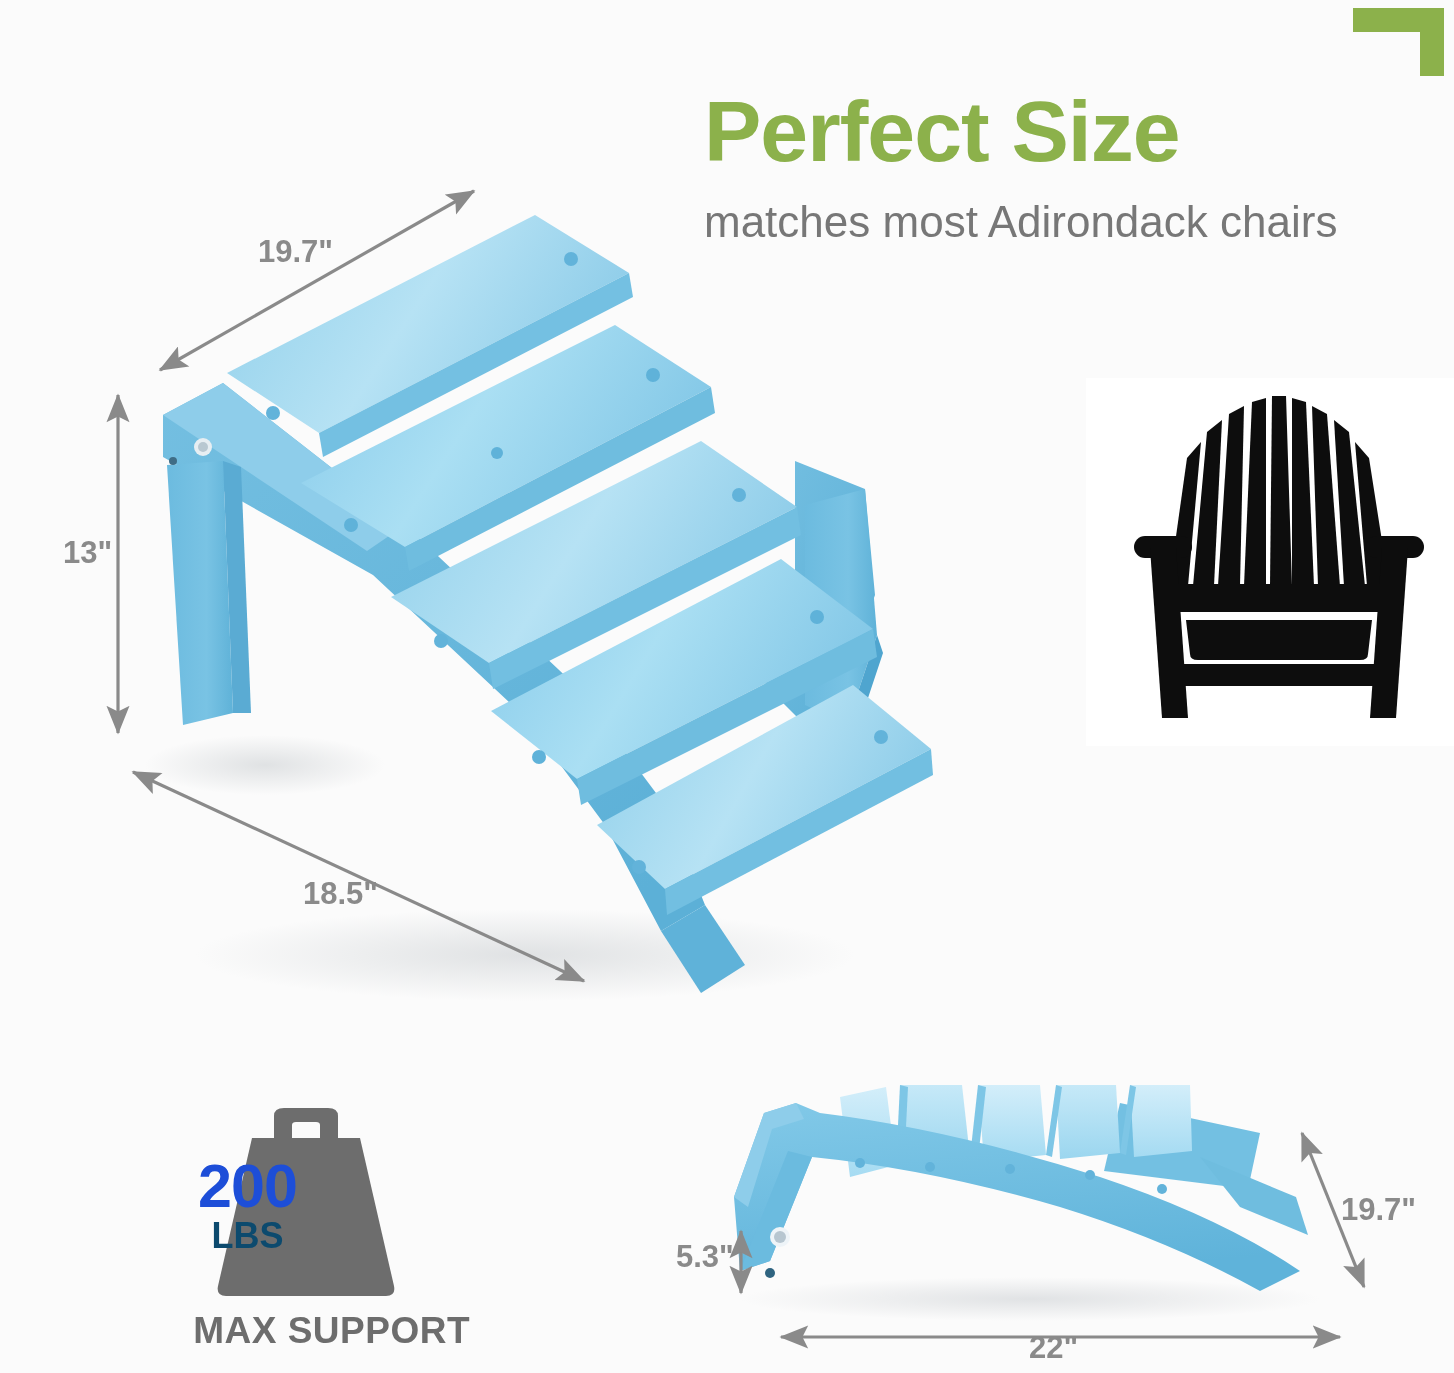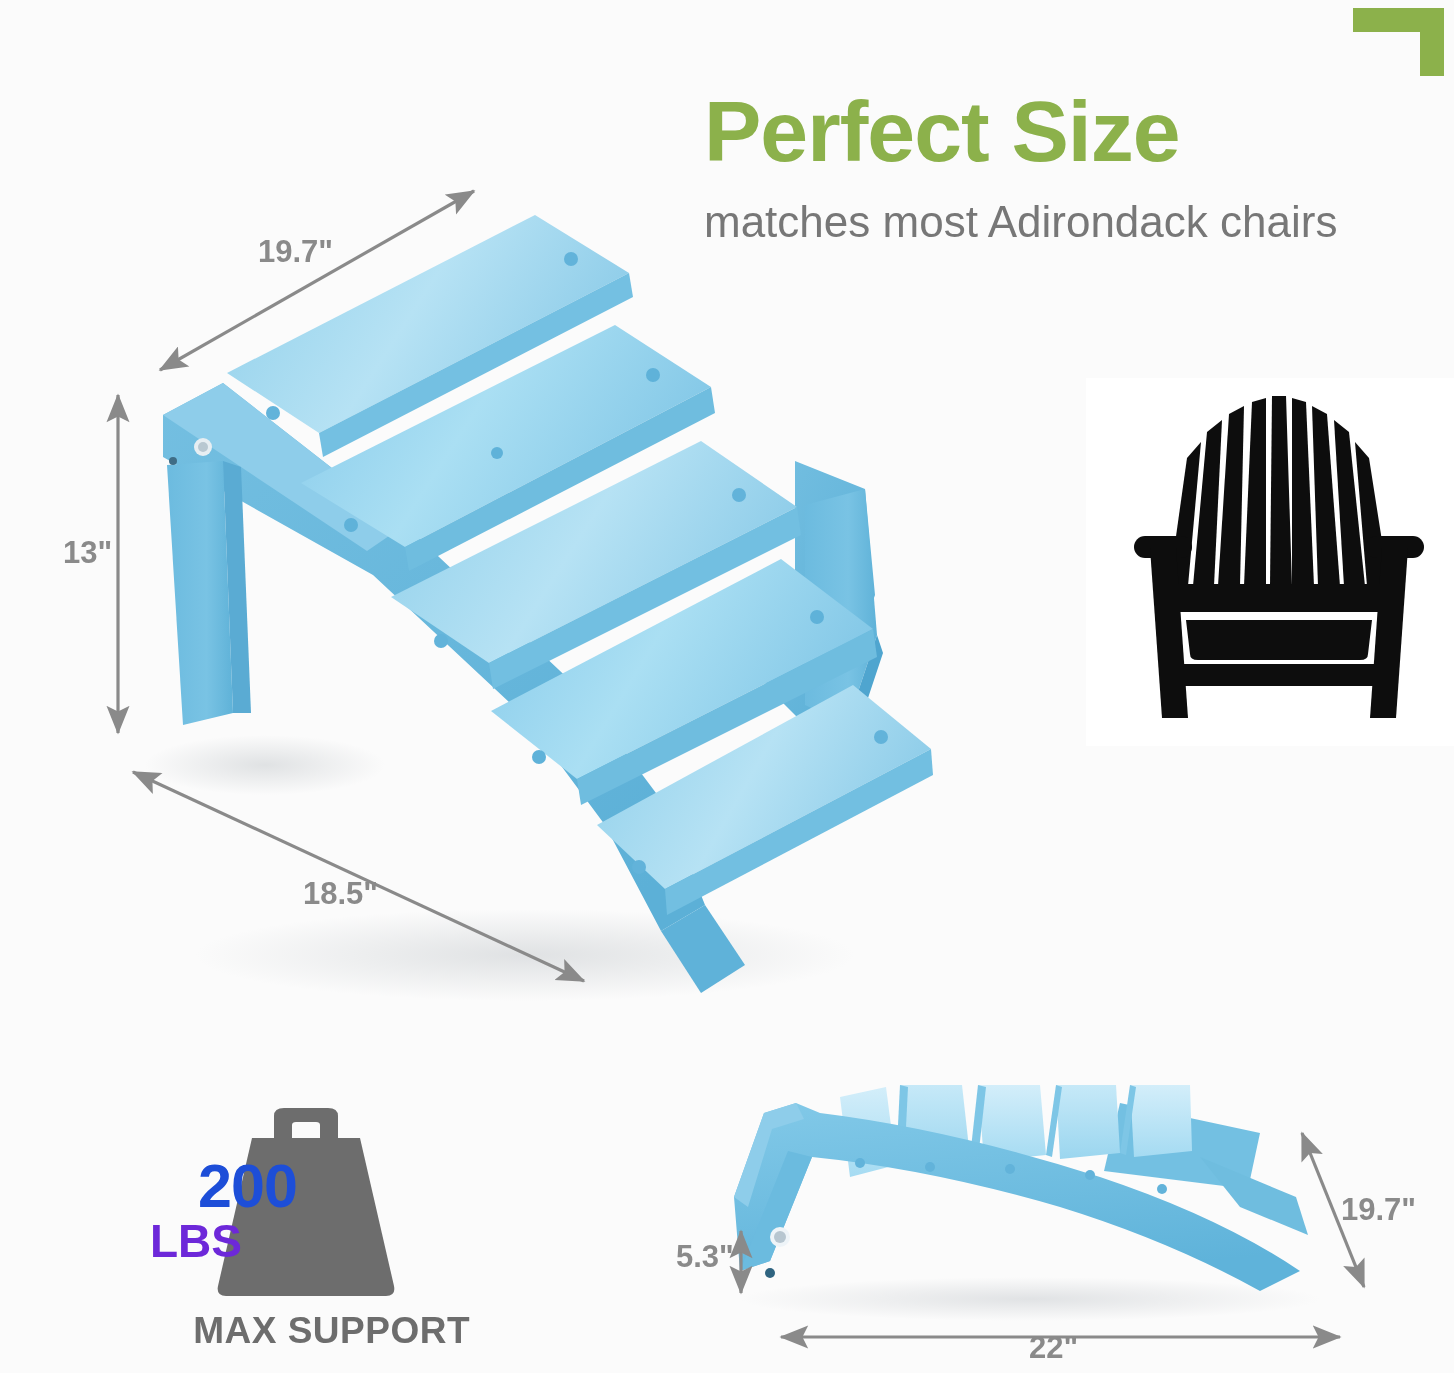--- a/index.html
+++ b/index.html
@@ -59,22 +59,22 @@
   #dim-185{left:303px;top:876px;}
 
   
   #weight-badge{position:absolute;left:150px;top:1108px;width:320px;height:255px;}
   #weight-icon{position:absolute;left:58px;top:0px;width:195px;height:190px;}
   #weight-value{
     position:absolute;left:0;top:48px;width:195px;text-align:center;
     color:#1d4ed8;font-size:61px;font-weight:bold;line-height:1;letter-spacing:-1px;
   }
   #weight-unit{
-    position:absolute;left:0;top:110px;width:195px;
-    color:#6d28d9;font-size:46px;font-weight:bold;line-height:1;letter-spacing:0px;
+    position:absolute;left:0;top:110px;width:195px;text-align:center;
+    color:#0c4a6e;font-size:36px;font-weight:bold;line-height:1;letter-spacing:0px;
   }
   #max-support-label{
     position:absolute;left:0px;top:202px;width:320px;text-align:right;
     color:var(--icon-gray);font-size:37px;font-weight:bold;letter-spacing:0.5px;
   }
 
   
   #ottoman-folded{position:absolute;left:700px;top:1085px;width:650px;height:250px;}
   #ottoman-folded-svg{width:100%;height:100%;display:block;}
 

